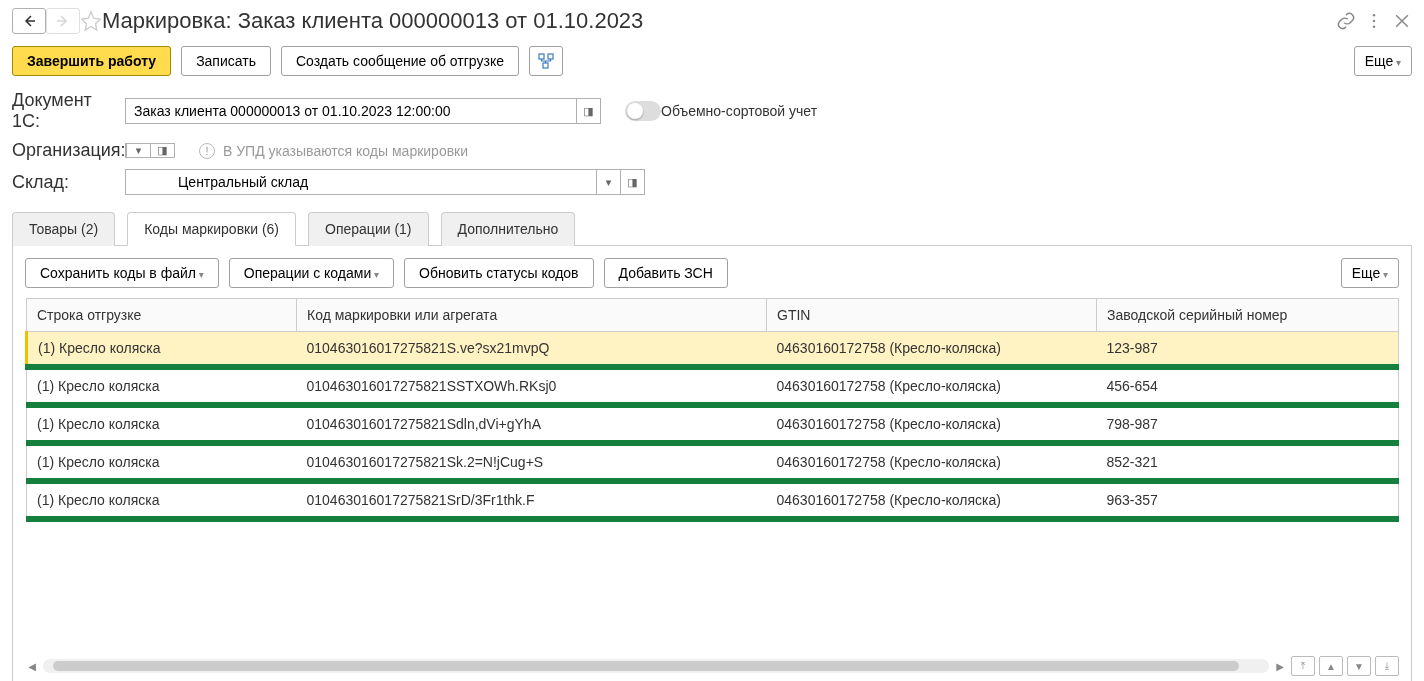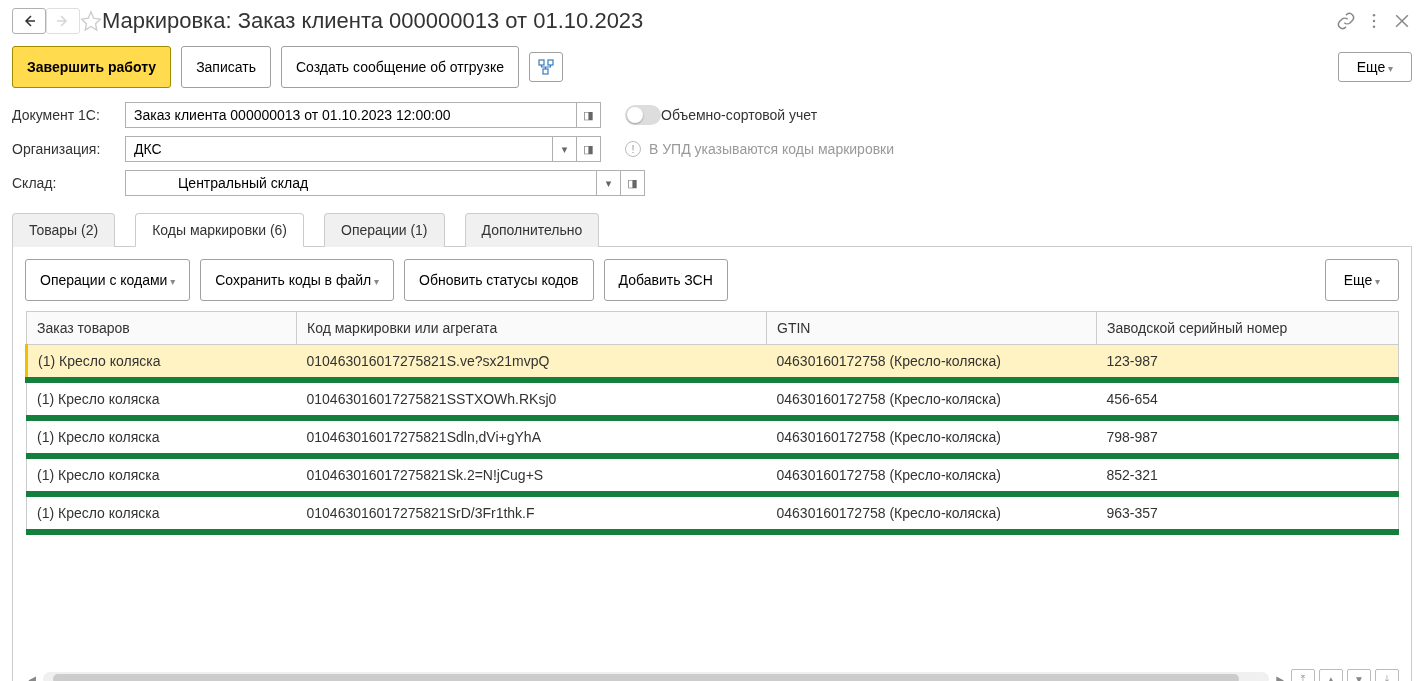--- a/index.html
+++ b/index.html
@@ -6,39 +6,39 @@
 body { font-family: Arial, sans-serif; font-size: 14px; color: #333; background: #fff; padding: 8px 12px; }
 
 .header-row { display: flex; align-items: center; gap: 0; margin-bottom: 12px; }
 .nav-btn { width: 34px; height: 26px; border: 1px solid #b0b0b0; background: #fff; border-radius: 3px; display: flex; align-items: center; justify-content: center; cursor: pointer; }
 .nav-btn.disabled { opacity: 0.4; cursor: default; }
 .star-icon { width: 22px; height: 22px; color: #ccc; cursor: pointer; }
 .page-title { font-size: 22px; font-weight: 400; color: #333; flex: 1; }
 .header-icon { width: 20px; height: 20px; color: #888; cursor: pointer; margin-left: 8px; }
 
 .toolbar-row { display: flex; align-items: center; gap: 10px; margin-bottom: 14px; }
-.btn { padding: 12px 14px; border: 1px solid #a0a0a0; background: #fff; border-radius: 3px; font-size: 14px; cursor: pointer; }
+.btn { padding: 6px 14px; border: 1px solid #a0a0a0; background: #fff; border-radius: 3px; font-size: 14px; cursor: pointer; }
 .btn-primary { background: #ffdb4d; font-weight: bold; border-color: #a08a00; }
 .btn-icon { width: 34px; height: 30px; border: 1px solid #a0a0a0; background: #fff; border-radius: 3px; display: flex; align-items: center; justify-content: center; cursor: pointer; }
-.btn-more { margin-left: auto; padding: 6px 18px; }
+.btn-more { margin-left: auto; padding: 6px 10px; }
 .btn-more::after { content: " ▾"; font-size: 10px; color: #888; }
 
 .form-row { display: flex; align-items: center; margin-bottom: 8px; gap: 8px; }
-.form-label { width: 105px; font-size: 14px; }
+.form-label { width: 105px; font-size: 18px; }
 .form-input-wrap { display: flex; border: 1px solid #b0b0b0; background: #fff; }
 .form-input { border: none; padding: 4px 8px; font-size: 14px; outline: none; }
 .input-btn { width: 24px; border: none; border-left: 1px solid #b0b0b0; background: #fff; cursor: pointer; font-size: 11px; color: #666; padding: 0; }
 .toggle-wrap { display: flex; align-items: center; gap: 0; margin-left: 16px; }
 .toggle { width: 36px; height: 20px; border-radius: 10px; background: #ddd; position: relative; cursor: pointer; }
 .toggle::after { content: ""; position: absolute; width: 16px; height: 16px; border-radius: 50%; background: #fff; top: 2px; left: 2px; box-shadow: 0 1px 2px rgba(0,0,0,0.3); }
 .info-row { display: flex; align-items: center; gap: 8px; margin-left: 16px; color: #999; }
 .info-icon { width: 16px; height: 16px; border: 1px solid #bbb; border-radius: 50%; display: flex; align-items: center; justify-content: center; font-size: 11px; }
 
 .tabs { display: flex; border-bottom: 1px solid #ccc; margin-top: 16px; }
-.tab { padding: 8px 16px; border: 1px solid #ccc; border-bottom: none; background: #f0f0f0; cursor: pointer; border-radius: 4px 4px 0 0; margin-right: 20px; position: relative; top: 1px; }
+.tab { padding: 8px 16px; border: 1px solid #ccc; border-bottom: none; background: #f0f0f0; cursor: pointer; border-radius: 4px 4px 0 0; margin-right: 12px; position: relative; top: 1px; }
 .tab.active { background: #fff; border-bottom: 1px solid #fff; }
 
 .tab-content { border: 1px solid #ccc; border-top: none; padding: 12px; }
 .tab-toolbar { display: flex; gap: 10px; margin-bottom: 10px; }
 .btn-dd::after { content: " ▾"; font-size: 10px; color: #888; }
 
 .data-table { width: 100%; border: 1px solid #ccc; border-collapse: collapse; }
 .data-table th { text-align: left; padding: 8px 10px; border: 1px solid #ccc; background: #fafafa; font-weight: normal; font-size: 14px; }
 .data-table td { padding: 8px 10px; border-bottom: 6px solid #15803d; font-size: 14px; }
 .data-table tr.selected { background: #fff3c4; }
@@ -105,21 +105,20 @@
   </div>
   <div class="toggle-wrap">
     <div class="toggle"></div>
     <span>Объемно-сортовой учет</span>
   </div>
 </div>
 
 <div class="form-row">
   <div class="form-label">Организация:</div>
   <div class="form-input-wrap">
-    <input class="form-input" style="width: 426px;" value="ДКС">
     <button class="input-btn">▾</button>
     <button class="input-btn">◨</button>
   </div>
   <div class="info-row">
     <span class="info-icon">!</span>
     <span>В УПД указываются коды маркировки</span>
   </div>
 </div>
 
 <div class="form-row">
@@ -133,31 +132,31 @@
 
 <div class="tabs">
   <div class="tab">Товары (2)</div>
   <div class="tab active">Коды маркировки (6)</div>
   <div class="tab">Операции (1)</div>
   <div class="tab">Дополнительно</div>
 </div>
 
 <div class="tab-content">
   <div class="tab-toolbar">
+    <button class="btn btn-dd">Сохранить коды в файл</button>
     <button class="btn btn-dd">Операции с кодами</button>
-    <button class="btn btn-dd">Сохранить коды в файл</button>
     <button class="btn">Обновить статусы кодов</button>
     <button class="btn">Добавить ЗСН</button>
     <button class="btn btn-more">Еще</button>
   </div>
 
   <table class="data-table">
     <thead>
       <tr>
-        <th style="width:270px">Заказ товаров</th>
+        <th style="width:270px">Строка отгрузке</th>
         <th style="width:470px">Код маркировки или агрегата</th>
         <th style="width:330px">GTIN</th>
         <th>Заводской серийный номер</th>
       </tr>
     </thead>
     <tbody id="table-body">
         <tr class="selected">
           <td>(1) Кресло коляска</td>
           <td>010463016017275821S.ve?sx21mvpQ</td>
           <td>04630160172758 (Кресло-коляска)</td>

